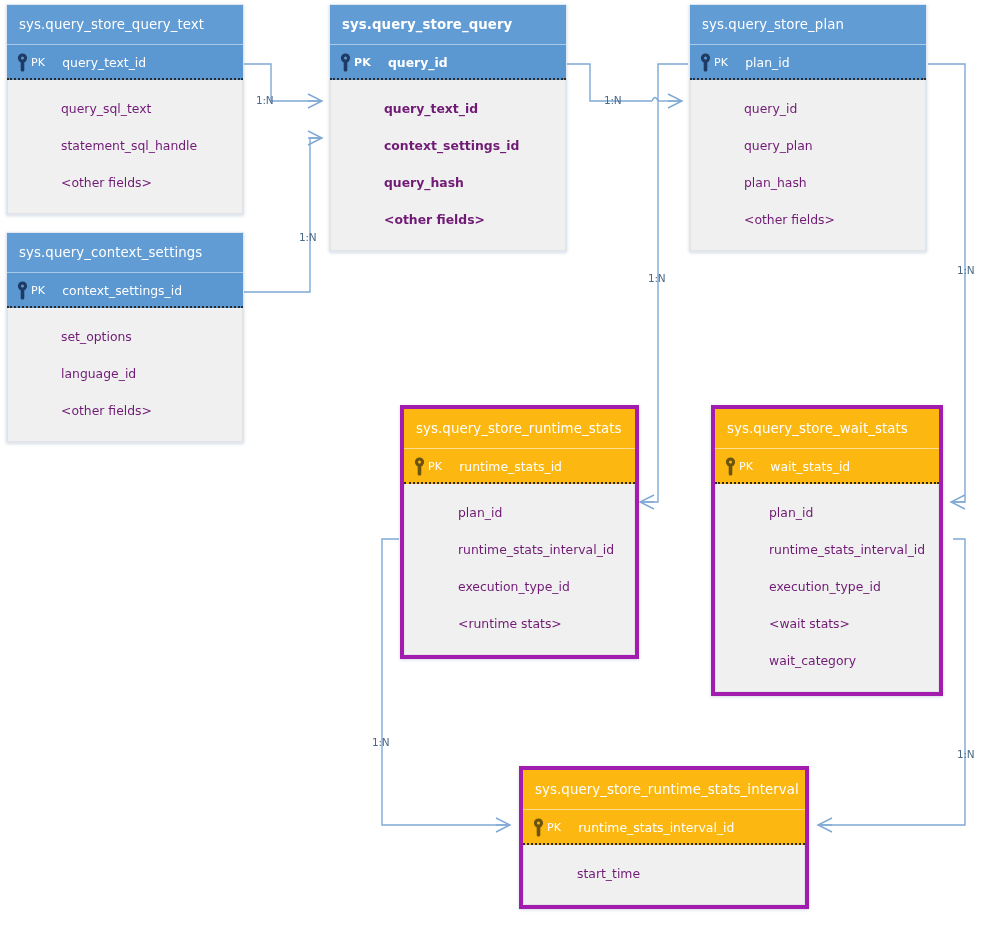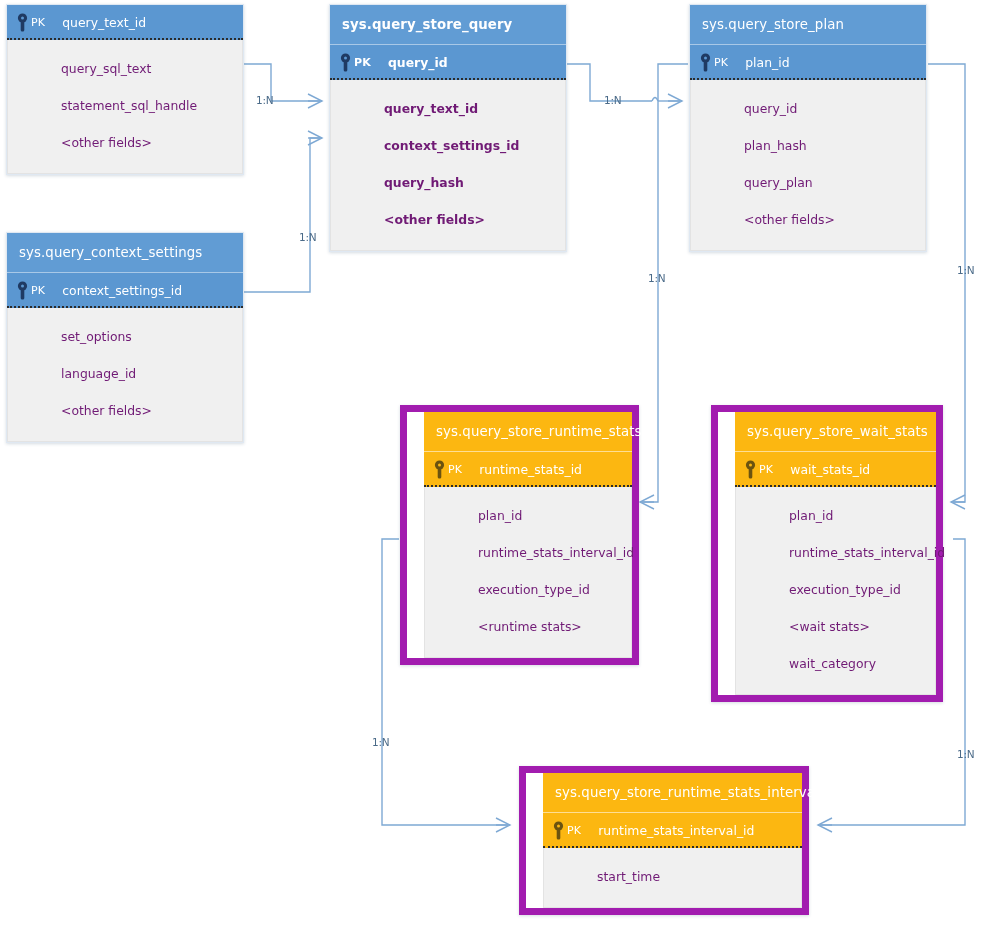--- a/index.html
+++ b/index.html
@@ -73,21 +73,21 @@
   .fld-name{display:block;}
   .pk-name{margin-left:17px;display:block;}
 
   
   .t-blue .hdr{background:#619CD4;}
   .t-blue .pkrow{background:#5B97D1;}
   .t-blue{border:1px solid #dfe8f2;}
   
   .t-orange .hdr{background:#FCB711;}
   .t-orange .pkrow{background:#FCB711;}
-  .t-orange{border:7px solid #a21caf;padding-left:17px;}
+  .t-orange{border:4px solid #a21caf;}
   .t-orange .hdr{border-bottom:1px solid rgba(255,255,255,.55);}
 </style>
 </head>
 <body>
 
 <div id="canvas">
 
   <svg id="wires" viewBox="0 0 983 933" width="983" height="933">
 
     <g>
@@ -137,20 +137,21 @@
     <text class="card-lbl" x="256" y="104">1:N</text>
     <text class="card-lbl" x="299" y="241">1:N</text>
     <text class="card-lbl" x="604" y="104">1:N</text>
     <text class="card-lbl" x="648" y="282">1:N</text>
     <text class="card-lbl" x="957" y="274">1:N</text>
     <text class="card-lbl" x="372" y="746">1:N</text>
     <text class="card-lbl" x="957" y="758">1:N</text>
   </svg>
 
   <div class="entity t-blue" style="left:6px;top:4px;width:238px;">
+    <div class="hdr">sys.query_store_query_text</div>
     <div class="pkrow">
       <svg class="key-ico" viewBox="0 0 13 19">
         <circle cx="6.5" cy="5" r="4.6" fill="#1F3A63"></circle>
         <rect x="4.7" y="7" width="3.6" height="11.5" rx="1.5" fill="#1F3A63"></rect>
         <circle cx="6.5" cy="5" r="1.5" fill="#5B97D1"></circle>
       </svg>
       <span class="pk-tag">PK</span>
       <span class="pk-name">query_text_id</span>
     </div>
     <div class="body">
@@ -202,24 +203,24 @@
         <circle cx="6.5" cy="5" r="1.5" fill="#5B97D1"></circle>
       </svg>
       <span class="pk-tag">PK</span>
       <span class="pk-name">plan_id</span>
     </div>
     <div class="body">
       <div class="fld">
           <span class="fld-name">query_id</span>
         </div>
       <div class="fld">
+          <span class="fld-name">query_plan</span>
+        </div>
+      <div class="fld">
           <span class="fld-name">plan_hash</span>
-        </div>
-      <div class="fld">
-          <span class="fld-name">query_plan</span>
         </div>
       <div class="fld">
           <span class="fld-name">&lt;other fields&gt;</span>
         </div>
     </div>
   </div>
 
   <div class="entity t-blue" style="left:6px;top:232px;width:238px;">
     <div class="hdr">sys.query_context_settings</div>
     <div class="pkrow">

